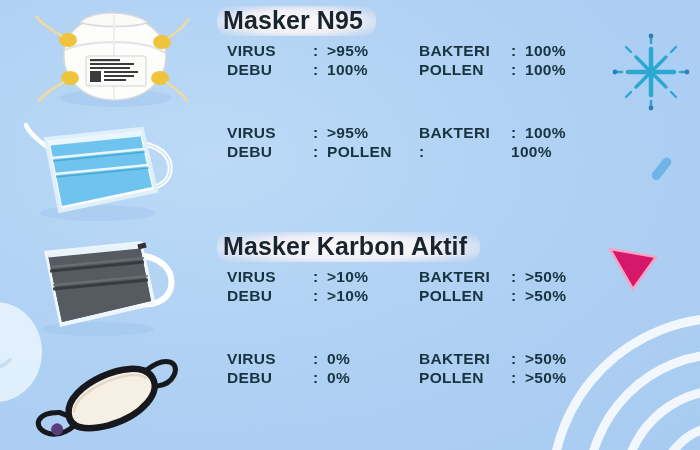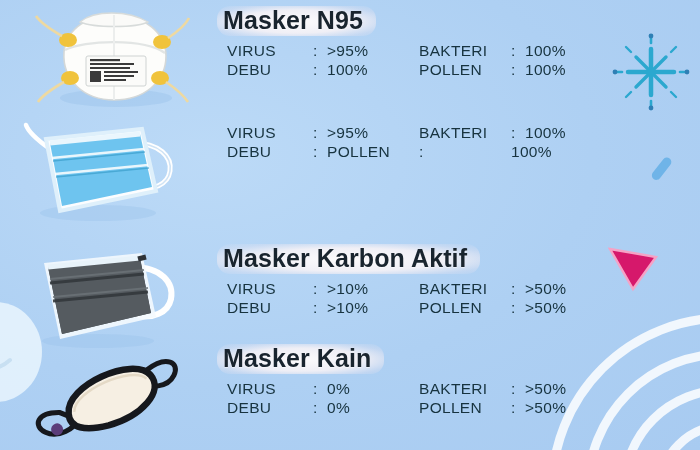--- a/index.html
+++ b/index.html
@@ -36,21 +36,21 @@
   .row {
     position: absolute;
     left: 0;
     width: 700px;
     height: 112px;
     display: flex;
     align-items: center;
   }
   #row-0 { top: 2px; }
   #row-1 { top: 114px; }
-  #row-2 { top: 240px; align-items: flex-end; }
+  #row-2 { top: 228px; align-items: flex-end; }
   #row-3 { top: 340px; }
 
   .mask-art {
     position: relative;
     width: 215px;
     height: 112px;
     flex: 0 0 215px;
     display: flex;
     align-items: center;
     justify-content: center;
@@ -83,21 +83,21 @@
     text-shadow: 0 1px 0 rgba(255,255,255,.45);
   }
 
   .specs {
     margin-top: 6px;
     margin-left: 12px;
     display: grid;
     grid-template-columns: 86px 14px 92px 92px 14px auto;
     row-gap: 1px;
     font-size: 15.5px;
-    font-weight: normal;
+    font-weight: bold;
     color: #17333f;
     letter-spacing: .3px;
   }
   .specs .k { white-space: nowrap; }
   .specs .c { text-align: left; }
   .specs .v { white-space: nowrap; }
 </style>
 </head>
 <body>
 
@@ -287,21 +287,20 @@
         <g transform="rotate(-19 95 48)">
           <path d="M44 48 C 22 40, 14 52, 24 62 C 34 72, 54 68, 58 60 Z" fill="none" stroke="#16181d" stroke-width="5"></path>
           <path d="M140 36 C 164 28, 174 40, 164 50 C 154 60, 136 54, 132 46 Z" fill="none" stroke="#16181d" stroke-width="5"></path>
           <path d="M52 52 C 58 24, 132 18, 142 42 C 150 62, 120 78, 86 76 C 62 74, 48 66, 52 52 Z" fill="#f6efe3" stroke="#16181d" stroke-width="6.5" stroke-linejoin="round"></path>
           <path d="M58 52 C 64 32, 128 27, 137 44" fill="none" stroke="#e4d9c6" stroke-width="2.4"></path>
           <circle cx="36" cy="63" r="6" fill="#5b3d7a"></circle>
         </g>
       </svg>
     </div>
     <div class="row-body">
-      <div class="mask-title">Masker Kain</div>
       <div class="specs">
         <span class="k">VIRUS</span>
         <span class="c">:</span>
         <span class="v">0%</span>
         <span class="k">BAKTERI</span>
         <span class="c">:</span>
         <span class="v">&gt;50%</span>
 
         <span class="k">DEBU</span>
         <span class="c">:</span>

